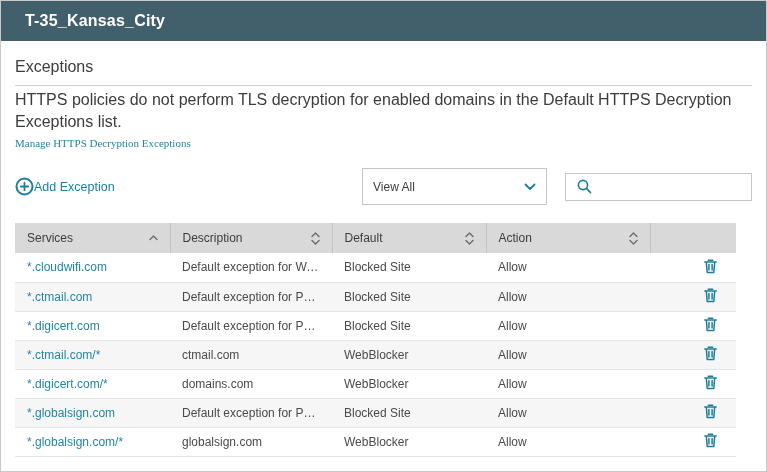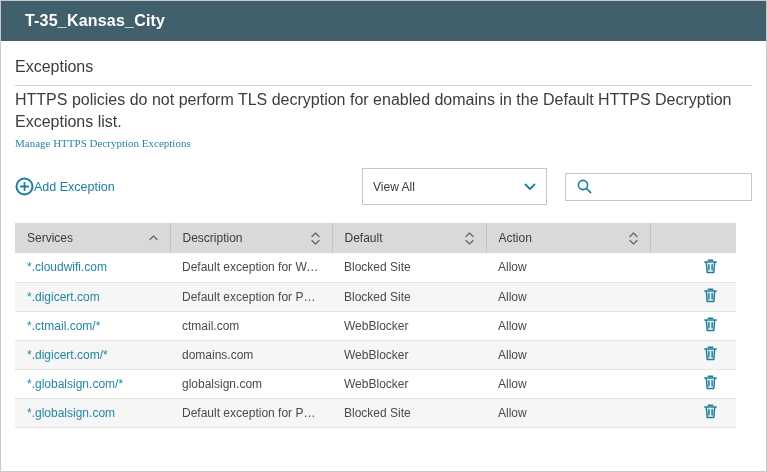--- a/index.html
+++ b/index.html
@@ -273,20 +273,33 @@
             <td>Allow</td>
             <td class="actions"><button class="del-btn">
                 <span style="display:inline-flex;">
                   <svg width="15" height="16" viewBox="0 0 15 16">
      <path d="M5.3 2.2h4.4M1.8 4h11.4M3.3 4l.9 10.4h6.6L11.7 4M5.9 6.6v5.3M9.1 6.6v5.3" fill="none" stroke="#1b7e9f" stroke-width="1.5" stroke-linecap="round" stroke-linejoin="round"></path>
    </svg>
                 </span>
               </button></td>
           </tr>
           <tr>
+            <td><a class="exc-link">*.ctmail.com</a></td>
+            <td>Default exception for Pan...</td>
+            <td>Blocked Site</td>
+            <td>Allow</td>
+            <td class="actions"><button class="del-btn">
+                <span style="display:inline-flex;">
+                  <svg width="15" height="16" viewBox="0 0 15 16">
+     <path d="M5.3 2.2h4.4M1.8 4h11.4M3.3 4l.9 10.4h6.6L11.7 4M5.9 6.6v5.3M9.1 6.6v5.3" fill="none" stroke="#1b7e9f" stroke-width="1.5" stroke-linecap="round" stroke-linejoin="round"></path>
+   </svg>
+                </span>
+              </button></td>
+          </tr>
+          <tr>
             <td><a class="exc-link">*.digicert.com</a></td>
             <td>Default exception for Pan...</td>
             <td>Blocked Site</td>
             <td>Allow</td>
             <td class="actions"><button class="del-btn">
                 <span style="display:inline-flex;">
                   <svg width="15" height="16" viewBox="0 0 15 16">
      <path d="M5.3 2.2h4.4M1.8 4h11.4M3.3 4l.9 10.4h6.6L11.7 4M5.9 6.6v5.3M9.1 6.6v5.3" fill="none" stroke="#1b7e9f" stroke-width="1.5" stroke-linecap="round" stroke-linejoin="round"></path>
    </svg>
                 </span>
@@ -312,42 +325,42 @@
             <td>Allow</td>
             <td class="actions"><button class="del-btn">
                 <span style="display:inline-flex;">
                   <svg width="15" height="16" viewBox="0 0 15 16">
      <path d="M5.3 2.2h4.4M1.8 4h11.4M3.3 4l.9 10.4h6.6L11.7 4M5.9 6.6v5.3M9.1 6.6v5.3" fill="none" stroke="#1b7e9f" stroke-width="1.5" stroke-linecap="round" stroke-linejoin="round"></path>
    </svg>
                 </span>
               </button></td>
           </tr>
           <tr>
+            <td><a class="exc-link">*.globalsign.com</a></td>
+            <td>Default exception for Pan...</td>
+            <td>Blocked Site</td>
+            <td>Allow</td>
+            <td class="actions"><button class="del-btn">
+                <span style="display:inline-flex;">
+                  <svg width="15" height="16" viewBox="0 0 15 16">
+     <path d="M5.3 2.2h4.4M1.8 4h11.4M3.3 4l.9 10.4h6.6L11.7 4M5.9 6.6v5.3M9.1 6.6v5.3" fill="none" stroke="#1b7e9f" stroke-width="1.5" stroke-linecap="round" stroke-linejoin="round"></path>
+   </svg>
+                </span>
+              </button></td>
+          </tr>
+          <tr>
             <td><a class="exc-link">*.globalsign.com/*</a></td>
             <td>globalsign.com</td>
             <td>WebBlocker</td>
             <td>Allow</td>
             <td class="actions"><button class="del-btn">
                 <span style="display:inline-flex;">
                   <svg width="15" height="16" viewBox="0 0 15 16">
      <path d="M5.3 2.2h4.4M1.8 4h11.4M3.3 4l.9 10.4h6.6L11.7 4M5.9 6.6v5.3M9.1 6.6v5.3" fill="none" stroke="#1b7e9f" stroke-width="1.5" stroke-linecap="round" stroke-linejoin="round"></path>
    </svg>
                 </span>
               </button></td>
           </tr>
-          <tr>
-            <td><a class="exc-link">*.globalsign.com</a></td>
-            <td>Default exception for Pan...</td>
-            <td>Blocked Site</td>
-            <td>Allow</td>
-            <td class="actions"><button class="del-btn">
-                <span style="display:inline-flex;">
-                  <svg width="15" height="16" viewBox="0 0 15 16">
-     <path d="M5.3 2.2h4.4M1.8 4h11.4M3.3 4l.9 10.4h6.6L11.7 4M5.9 6.6v5.3M9.1 6.6v5.3" fill="none" stroke="#1b7e9f" stroke-width="1.5" stroke-linecap="round" stroke-linejoin="round"></path>
-   </svg>
-                </span>
-              </button></td>
-          </tr>
         </tbody>
     </table>
 
   </div>
 </div>
 
 </body></html>

